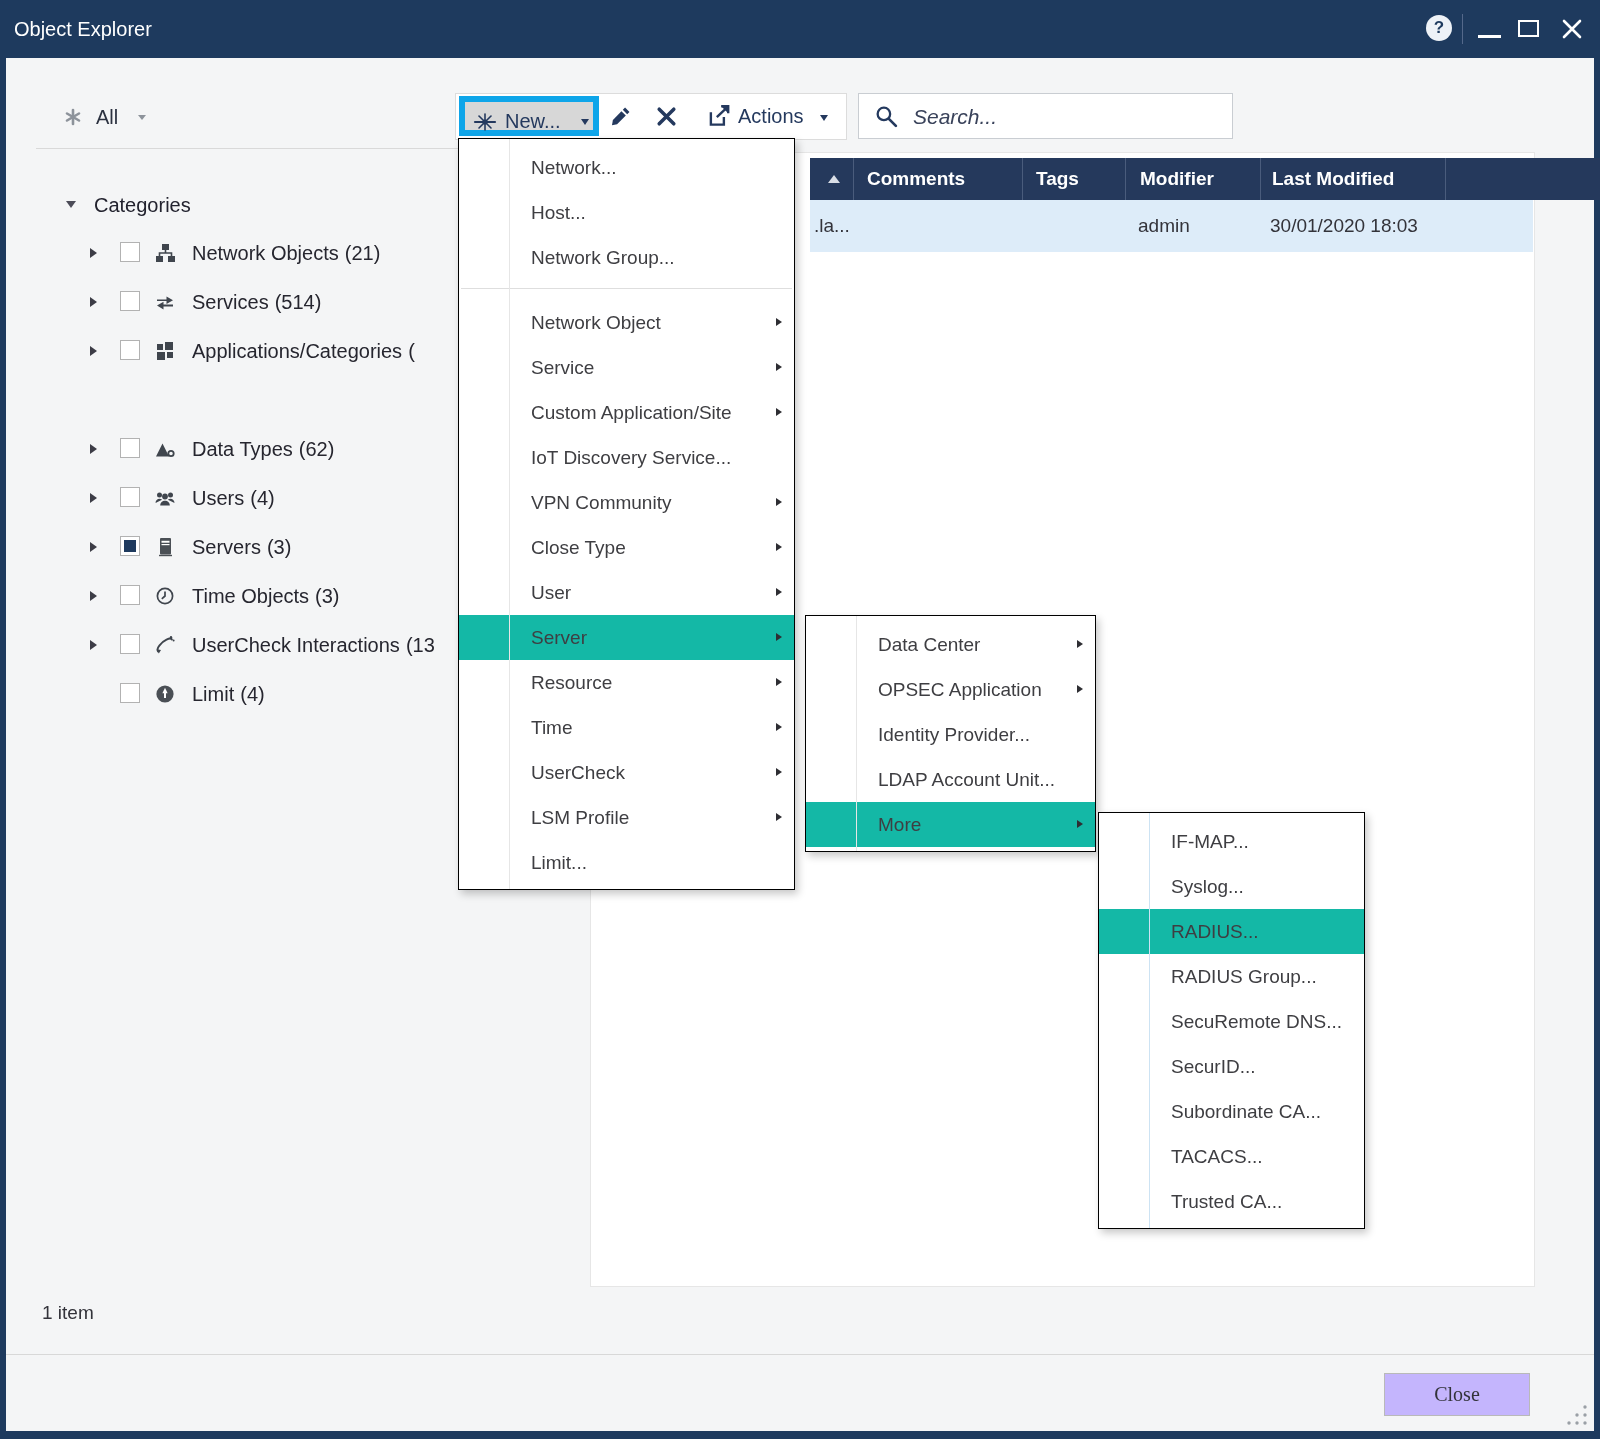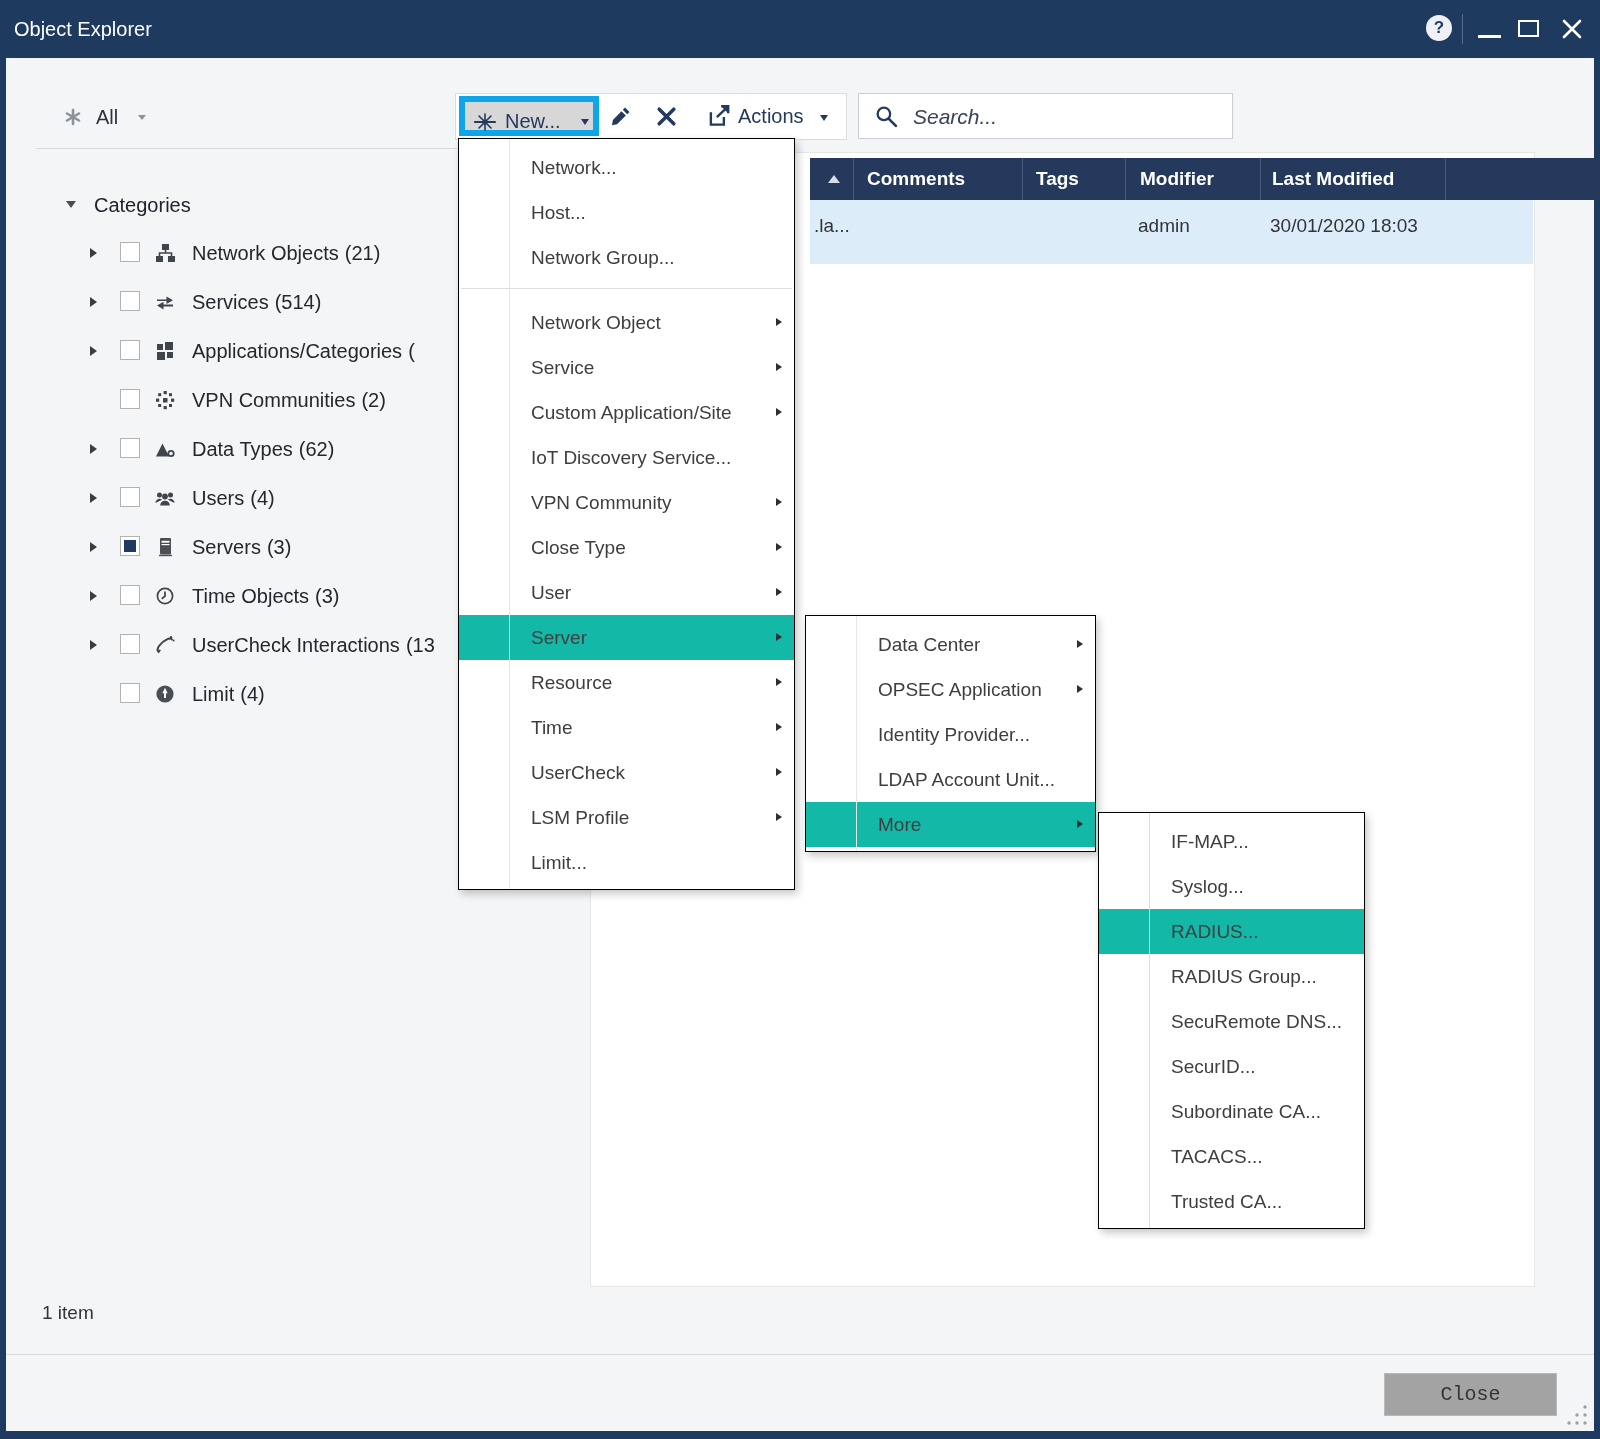--- a/index.html
+++ b/index.html
@@ -60,43 +60,43 @@
   .t-text{left:156px;top:0;height:44px;line-height:44px;font-size:20px;color:#26262f;white-space:nowrap;}
   .t-count{margin-left:6px;}
   
   .list-panel{left:590px;top:152px;width:945px;height:1135px;background:#fff;
               border:1px solid #e6e6e6;box-sizing:border-box;z-index:1;}
   .grid-header{left:810px;top:158px;width:850px;height:42px;background:#25395c;z-index:2;}
   .gh-sep{top:0;width:1px;height:42px;background:#4a5c7c;}
   .gh-label{top:0;height:42px;line-height:42px;font-size:19px;font-weight:bold;color:#fff;white-space:nowrap;}
   .sort-up{left:18px;top:17px;width:0;height:0;border-left:6px solid transparent;
            border-right:6px solid transparent;border-bottom:8px solid #d9dee6;}
-  .grid-row{left:810px;top:200px;width:723px;height:64px;background:#ddecf9;z-index:2;}
+  .grid-row{left:810px;top:200px;width:723px;height:52px;background:#ddecf9;z-index:2;}
   .gr-cell{top:0;height:52px;line-height:52px;font-size:19px;color:#33333a;white-space:nowrap;}
   
   .menu{background:#fff;border:1px solid #000000;box-sizing:border-box;
         box-shadow:3px 4px 8px rgba(0,0,0,0.22);}
   .menu1{left:458px;top:138px;width:337px;height:752px;z-index:10;}
   .menu2{left:805px;top:615px;width:291px;height:237px;z-index:11;}
   .menu3{left:1098px;top:812px;width:267px;height:417px;z-index:12;}
   .gutter{left:50px;top:0;bottom:0;width:1px;background:#e6e6e6;z-index:2;}
   .menu3 .gutter{background:#cde3f3;}
   .m-item{left:0;right:0;height:45px;}
   .m-item.hl{background:#14b8a6;padding-left:44px;}
   .m-label{position:absolute;left:72px;top:0;height:45px;line-height:45px;font-size:19px;
            color:#3e3e42;white-space:nowrap;}
   .m-arrow{position:absolute;right:12px;top:18px;width:0;height:0;border-top:4.5px solid transparent;
            border-bottom:4.5px solid transparent;border-left:6px solid #2e2e33;}
   .menu-sep{left:2px;right:2px;height:1px;background:#dedede;}
   
   .status-text{left:42px;top:1300px;height:26px;line-height:26px;font-size:19px;color:#33333a;z-index:2;}
   .footer-line{left:6px;top:1354px;width:1588px;height:1px;background:#d8d8d8;z-index:2;}
-  .close-dialog-btn{position:absolute;left:1384px;top:1373px;width:173px;height:43px;background:#a3a3a3;
+  .close-dialog-btn{position:absolute;left:1384px;top:1373px;width:146px;height:43px;background:#c4b5fd;
            border:1px solid #b9b9b9;box-sizing:border-box;font-size:20px;color:#33333a;
-           font-family:Liberation Mono, monospace;z-index:2;}
+           font-family:Liberation Serif, serif;z-index:2;}
   .grip{left:1556px;top:1396px;width:34px;height:32px;z-index:2;}
 </style>
 </head>
 <body>
 
 <div id="app">
 
   <div class="abs content"></div>
 
   <div class="abs titlebar">
@@ -238,38 +238,20 @@
         <svg width="22" height="22" viewBox="0 0 22 22" fill="#3f454d">
             <rect x="3" y="4" width="6" height="6"></rect>
             <rect x="11" y="2" width="8" height="8"></rect>
             <rect x="3" y="12" width="8" height="8"></rect>
             <rect x="13" y="12" width="6" height="6"></rect>
           </svg>
       </span>
       <span class="abs t-text"><span>Applications/Categories</span><span class="t-count">(</span></span>
     </div>
 
-    <div class="abs t-row" style="top:218px">
-
-      <span class="abs t-check"></span>
-      <span class="abs t-ico">
-        <svg width="22" height="22" viewBox="0 0 22 22" fill="#3f454d">
-            <rect x="9" y="9" width="4.5" height="4.5"></rect>
-            <rect x="9.6" y="2" width="3.2" height="3.2"></rect>
-            <rect x="9.6" y="17" width="3.2" height="3.2"></rect>
-            <rect x="2" y="9.6" width="3.2" height="3.2"></rect>
-            <rect x="17" y="9.6" width="3.2" height="3.2"></rect>
-            <rect x="4.2" y="4.2" width="3" height="3"></rect>
-            <rect x="15" y="4.2" width="3" height="3"></rect>
-            <rect x="4.2" y="15" width="3" height="3"></rect>
-            <rect x="15" y="15" width="3" height="3"></rect>
-          </svg>
-      </span>
-      <span class="abs t-text"><span>VPN Communities</span><span class="t-count">(2)</span></span>
-    </div>
 
     <div class="abs t-row" style="top:267px">
       <span class="abs t-exp"></span>
       <span class="abs t-check"></span>
       <span class="abs t-ico">
         <svg width="22" height="22" viewBox="0 0 22 22">
             <path d="M2 18.5 L8.5 5.5 L15 18.5 z" fill="#3f454d"></path>
             <circle cx="17" cy="15.5" r="2.7" fill="none" stroke="#3f454d" stroke-width="1.8"></circle>
           </svg>
       </span>

